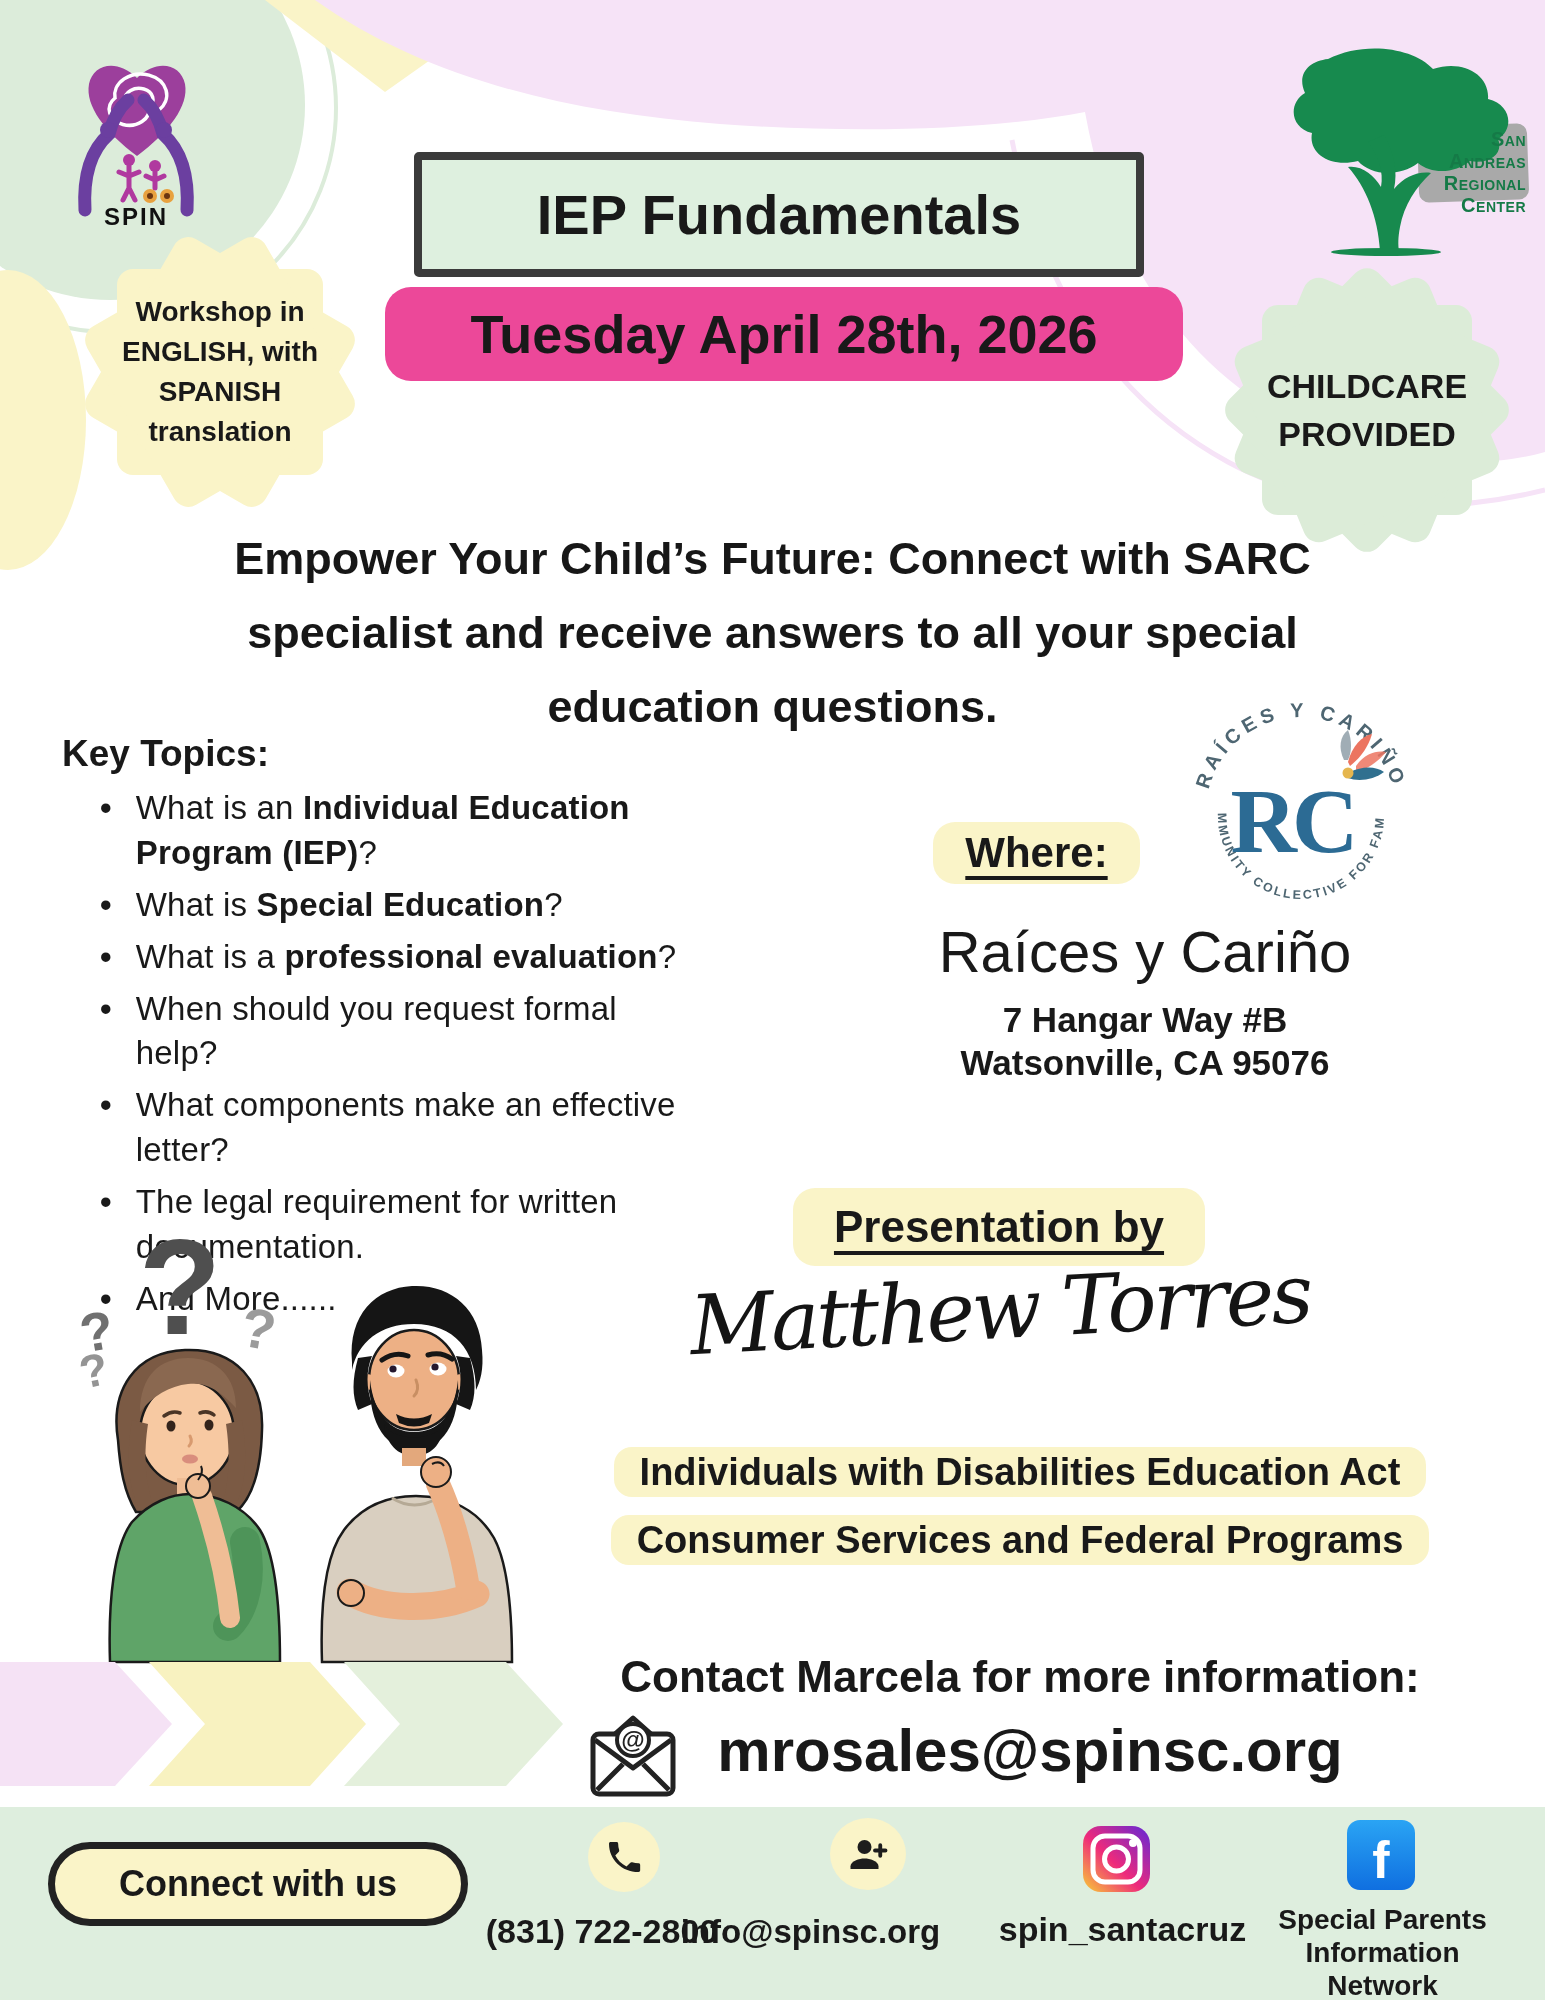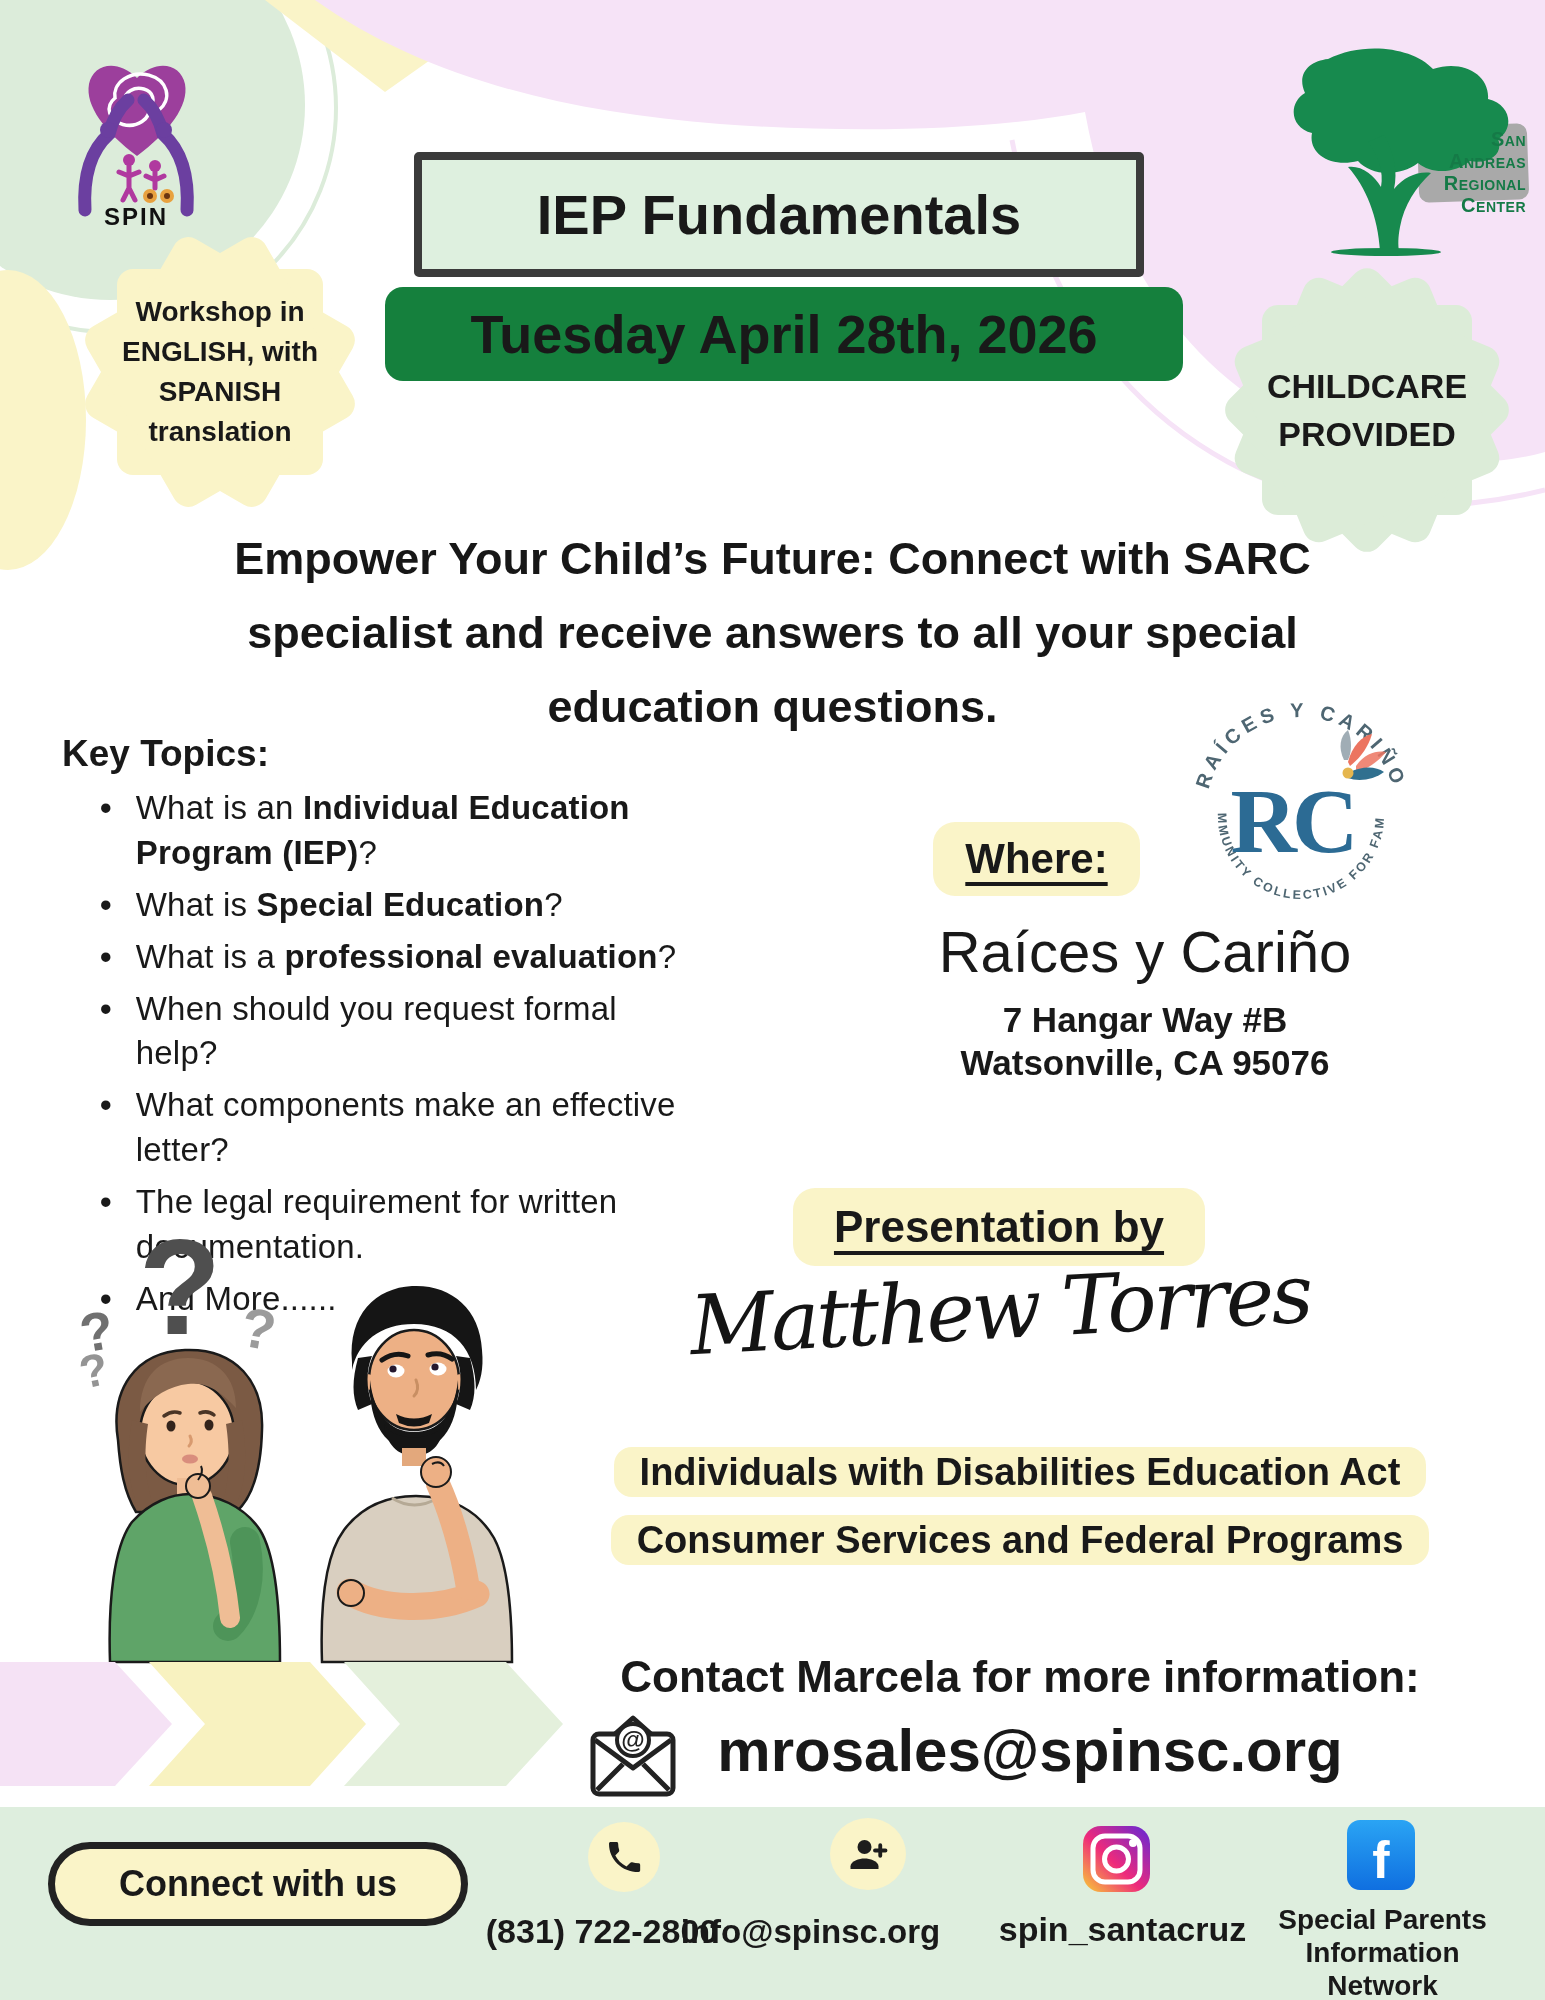--- a/index.html
+++ b/index.html
@@ -13,37 +13,37 @@
   .burst{position:absolute;}
   .burst i{position:absolute;display:block;border-radius:16px;}
   .burst .r0{transform:rotate(0deg);}
   .burst .r22{transform:rotate(22.5deg);}
   .burst .r30{transform:rotate(30deg);}
   .burst .r45{transform:rotate(45deg);}
   .burst .r60{transform:rotate(60deg);}
   .burst .r67{transform:rotate(67.5deg);}
   .burst .txt{position:absolute;inset:0;display:flex;flex-direction:column;align-items:center;justify-content:center;text-align:center;}
 
-  .banner{background:#15803d;border-radius:18px;}
+  .banner{background:#ec4899;border-radius:26px;}
   .underl{text-decoration:underline;text-decoration-thickness:4px;text-underline-offset:9px;}
 
   #title-box{left:414px;top:152px;width:730px;height:125px;background:#def0df;
              border:8px solid #3b3b3b;border-radius:5px;box-sizing:border-box;font-size:56px;}
   #date-banner{left:385px;top:287px;width:798px;height:94px;font-size:54px;white-space:nowrap;}
   #time-banner{left:460px;top:397px;width:605px;height:84px;font-size:53px;white-space:nowrap;}
 
   #intro{left:0;top:522px;width:1545px;text-align:center;font-size:45px;font-weight:800;line-height:74px;color:#171717;}
 
   #key-topics-heading{left:62px;top:733px;font-size:37px;font-weight:800;}
   #key-topics-list{left:98px;top:786px;width:600px;margin:0;padding:0;list-style:none;}
   #key-topics-list li{display:flex;font-size:33px;font-weight:300;line-height:1.36;margin-bottom:7px;letter-spacing:.2px;}
   #key-topics-list li::before{content:"•";font-weight:700;margin-right:24px;margin-left:2px;}
   #key-topics-list b{font-weight:700;}
 
-  #where-box{left:933px;top:822px;width:207px;height:74px;background:#faf4c8;border-radius:22px;font-size:42px;font-weight:800;}
+  #where-box{left:933px;top:822px;width:207px;height:62px;background:#faf4c8;border-radius:22px;font-size:42px;font-weight:800;}
   #venue-name{left:845px;top:918px;width:600px;text-align:center;font-size:58px;font-weight:500;}
   .addr{left:845px;width:600px;text-align:center;font-size:35px;font-weight:600;}
 
   #presentation-box{left:793px;top:1188px;width:412px;height:78px;background:#faf4c8;border-radius:22px;font-size:44px;font-weight:800;}
   #signature{left:665px;top:1262px;width:670px;text-align:center;font-family:"DejaVu Serif",serif;
              font-style:italic;font-size:82px;letter-spacing:-3px;transform:rotate(-3deg);color:#141414;}
 
   #role-pills{left:520px;top:1447px;width:1000px;display:flex;flex-direction:column;align-items:center;}
   #role-pills span{display:inline-block;background:#faf4c8;border-radius:18px;padding:2px 26px;
                    font-size:38px;font-weight:800;line-height:46px;margin-bottom:18px;white-space:nowrap;}

